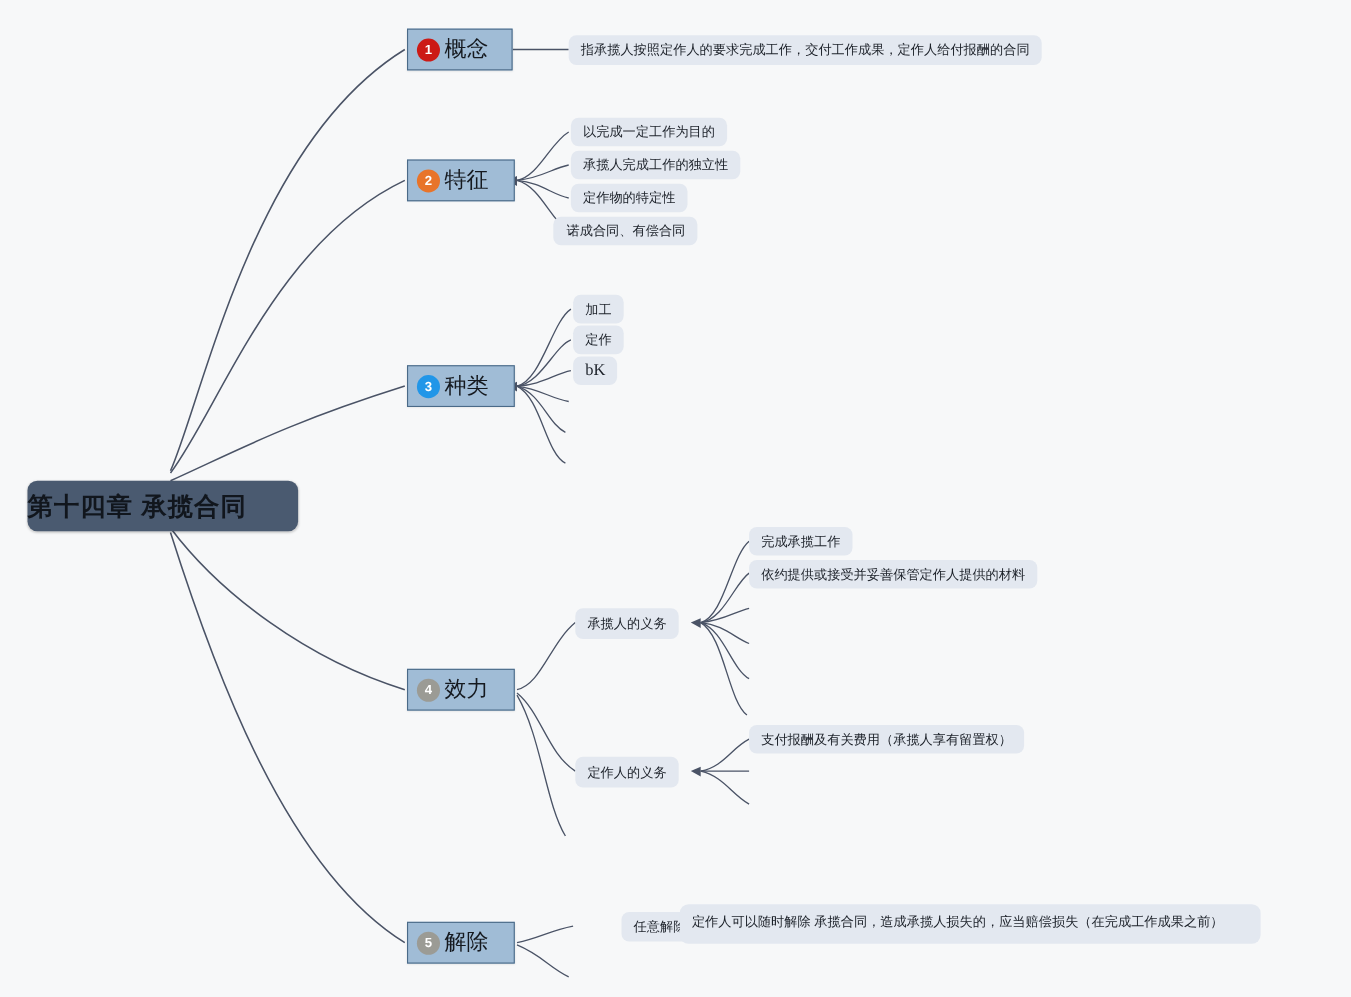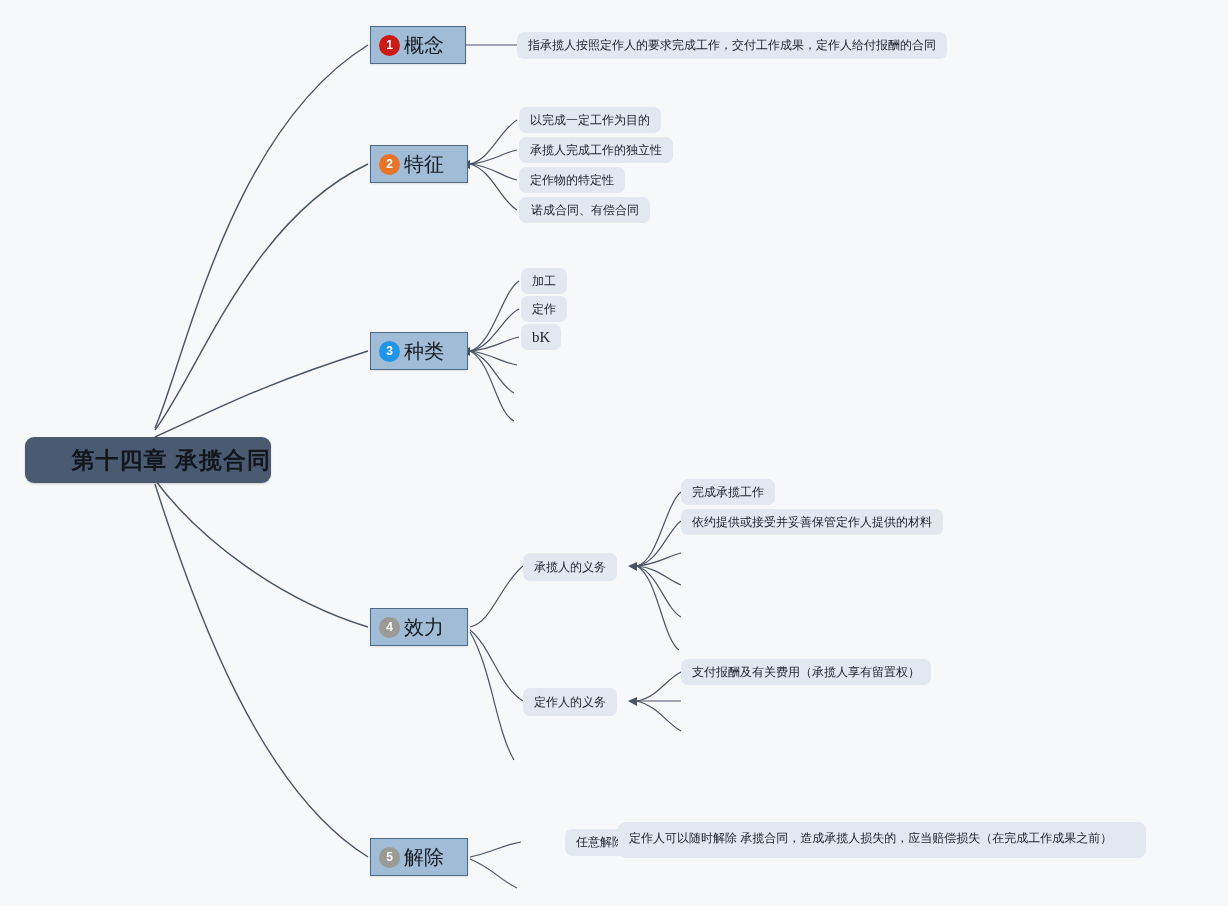--- a/index.html
+++ b/index.html
@@ -44,21 +44,21 @@
   .root-node {
     position: absolute;
     left: 25px;
     top: 437px;
     width: 246px;
     height: 46px;
     background: #4a5a70;
     border-radius: 9px;
     display: flex;
     align-items: center;
-    justify-content: flex-end;
+    justify-content: flex-start;
     box-shadow: 0 1px 2px rgba(0,0,0,0.18);
   }
   .root-label {
     font-size: 23px;
     color: #11161d;
     font-weight: 700;
     letter-spacing: 1px;
     line-height: 1;
     white-space: nowrap;
   }
@@ -201,21 +201,21 @@
   </div>
   <div class="chip" style="left:519px; top:107px;">
     <span>以完成一定工作为目的</span>
   </div>
   <div class="chip" style="left:519px; top:137px;">
     <span>承揽人完成工作的独立性</span>
   </div>
   <div class="chip" style="left:519px; top:167px;">
     <span>定作物的特定性</span>
   </div>
-  <div class="chip" style="left:519px; top:197px;padding-left:12px;">
+  <div class="chip" style="left:503px; top:197px;padding-left:12px;">
     <span>诺成合同、有偿合同</span>
   </div>
 
   <div class="branch-node" style="left:370px; top:332px; width:98px;">
     <span class="badge" style="background:#2196e8;">3</span>
     <span class="branch-label">种类</span>
   </div>
   <div class="chip" style="left:521px; top:268px;">
     <span>加工</span>
   </div>

